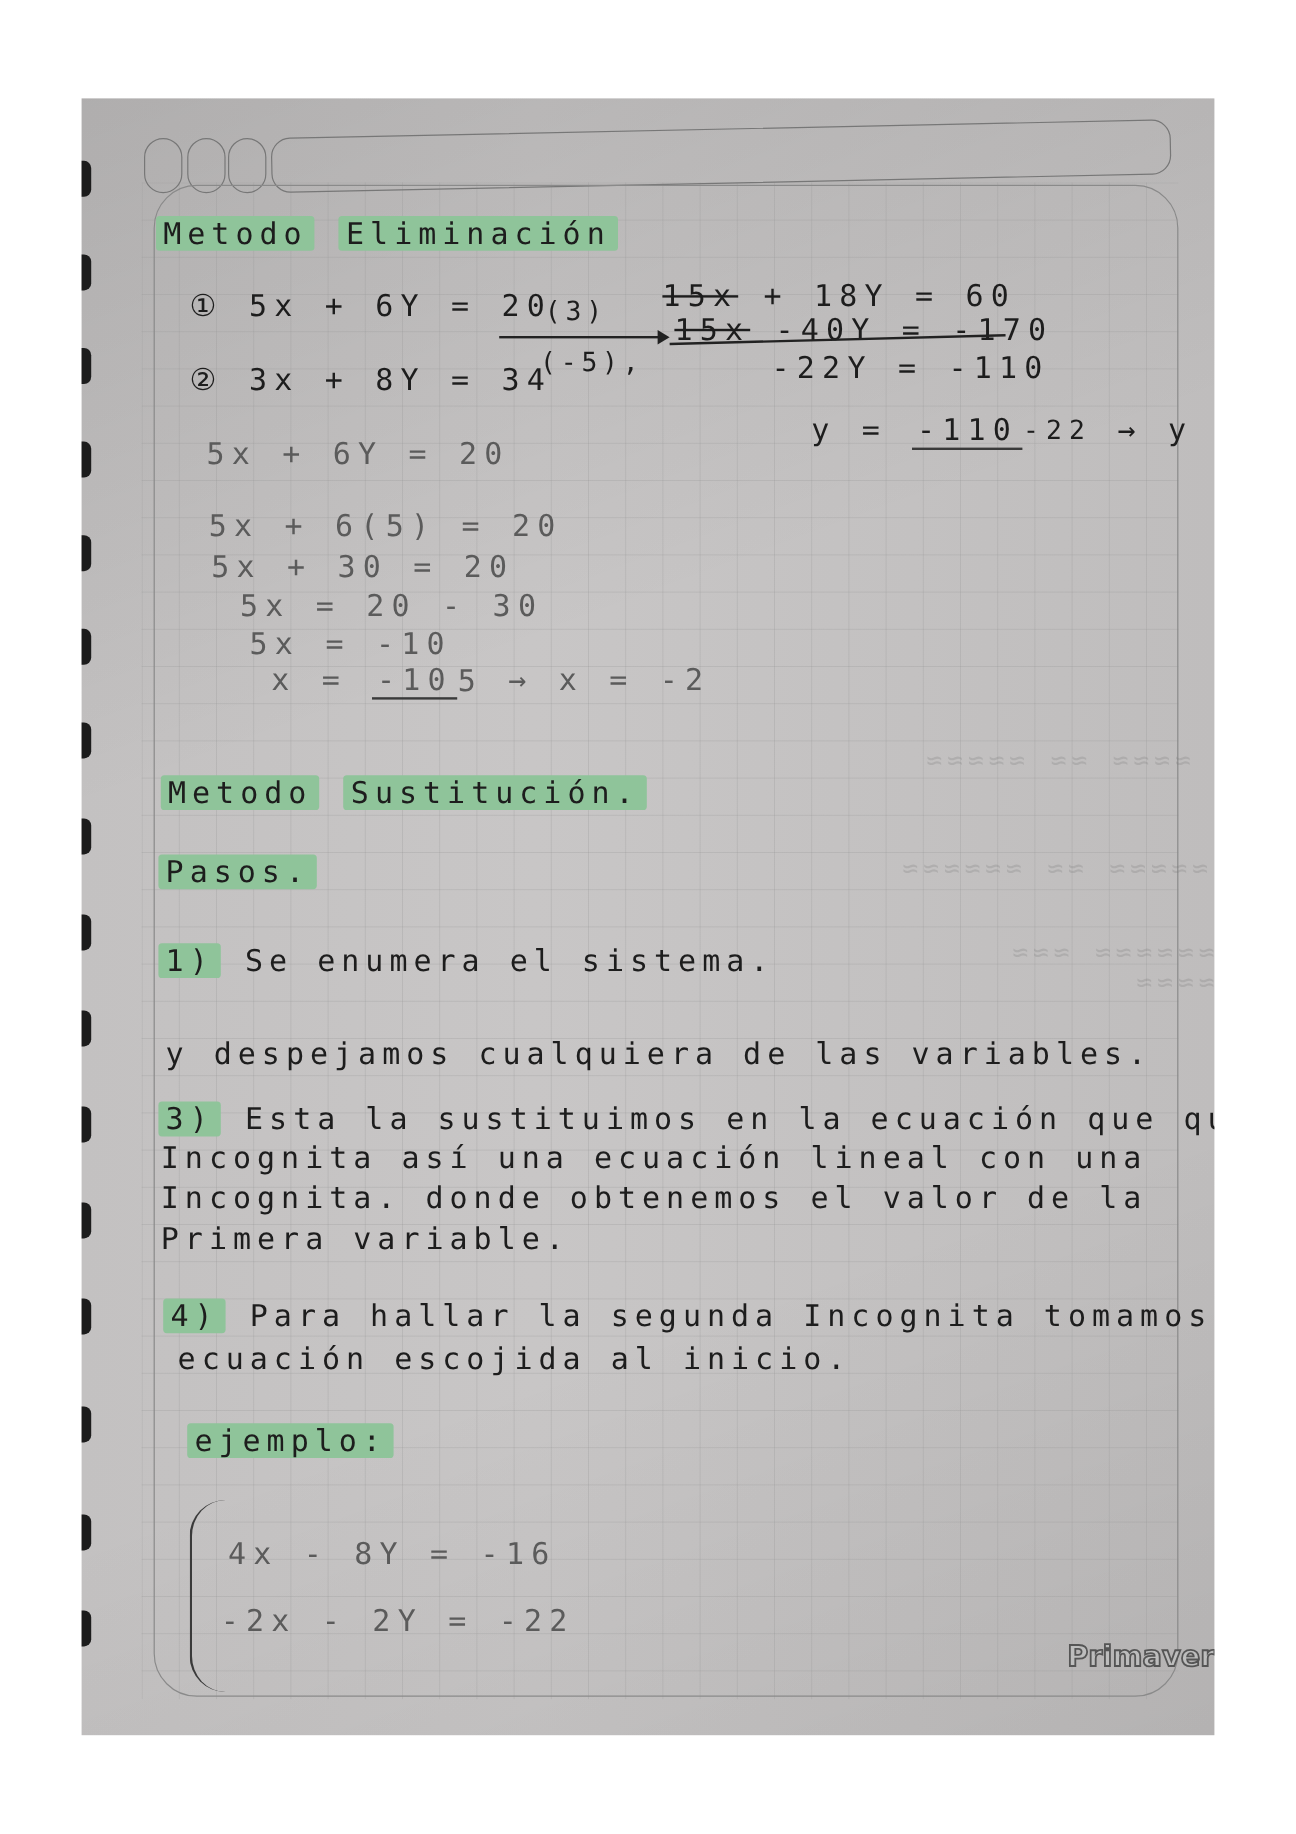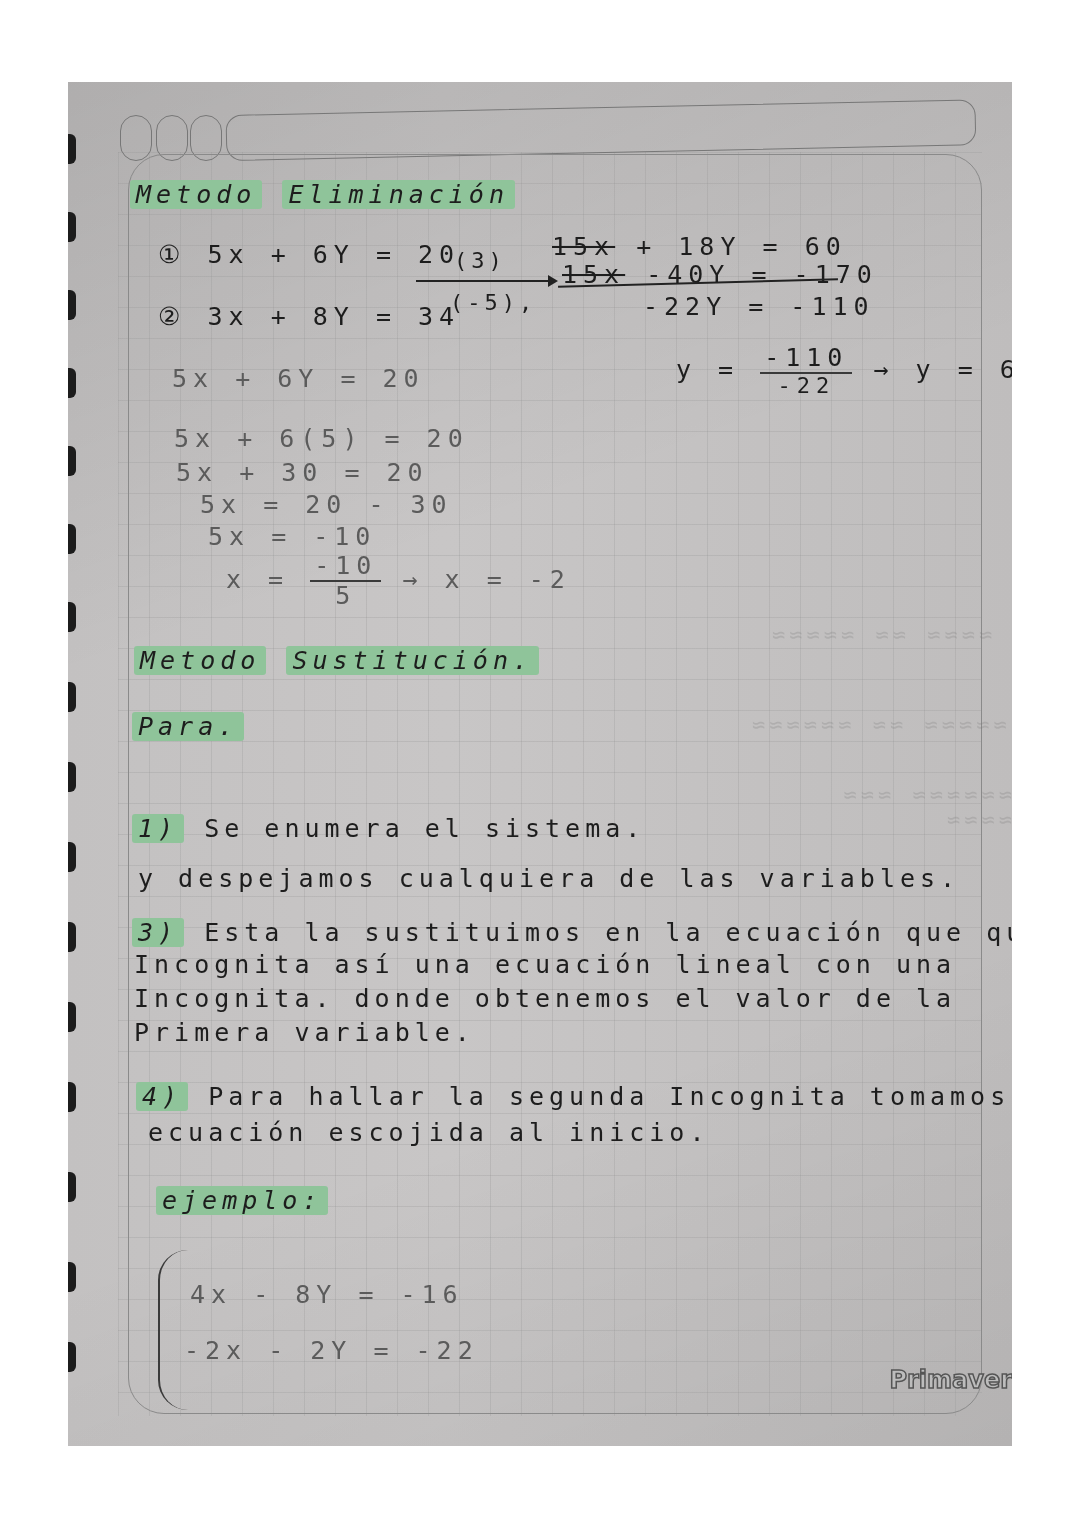--- a/index.html
+++ b/index.html
@@ -36,25 +36,25 @@
     }
     .bleed {
       position: absolute; color: rgba(120,120,120,0.25); font-size: 22px; transform: scaleX(-1); letter-spacing: 4px;
       font-family: "DejaVu Sans Mono", monospace;
     }
     .hw {
       position: absolute; color: #1d1d1d; font-family: "DejaVu Sans Mono", monospace; white-space: nowrap;
       letter-spacing: 4px;
     }
     .hw.gray { color: #5b5b5b; }
-    .hl { background: #8fc49a; padding: 0 6px; border-radius: 3px; font-style: italic; }
+    .hl { background: #8fc49a; padding: 0 6px; border-radius: 3px; }
     .eq { font-size: 25px; letter-spacing: 6px; }
     .txt { font-size: 25px; letter-spacing: 5px; }
     .small { font-size: 22px; }
-    .frac { display: inline-flex; flex-direction: column; align-items: center; vertical-align: middle; line-height: 1.1; }
+    .frac { display: inline-flex; flex-direction: row; align-items: center; vertical-align: middle; line-height: 1.1; }
     .frac .num { border-bottom: 2px solid #3a3a3a; padding: 0 4px; }
     .strike { text-decoration: line-through; }
     .underline-bar { position: absolute; height: 2px; background: #222; }
     .arrow-line { position: absolute; height: 2px; background: #222; }
     .arrow-line::after { content: ""; position: absolute; right: -2px; top: -5px; border-left: 10px solid #222; border-top: 6px solid transparent; border-bottom: 6px solid transparent; }
     .brace {
       position: absolute; left: 158px; top: 1250px; width: 40px; height: 160px;
       border-left: 2px solid #3a3a3a; border-radius: 30px 0 0 30px;
     }
     .brand {
@@ -148,24 +148,24 @@
     <span>→ x = -2</span>
   </div>
 
 
   <div class="hw txt" style="left:66px;top:564px">
     <span class="hl">Metodo</span>
     <span class="hl">Sustitución.</span>
   </div>
 
   <div class="hw txt" style="left:64px;top:630px">
-    <span class="hl">Para.</span>
+    <span class="hl">Pasos.</span>
   </div>
 
-  <div class="hw txt" style="left:64px;top:732px">
+  <div class="hw txt" style="left:64px;top:704px">
     <span class="hl">1)</span>
     <span>Se enumera el sistema.</span>
   </div>
 
   <div class="hw txt" style="left:70px;top:782px">y despejamos cualquiera de las variables.</div>
 
   <div class="hw txt" style="left:64px;top:836px">
     <span class="hl">3)</span>
     <span>Esta la sustituimos en la ecuación que queda.</span>
   </div>

